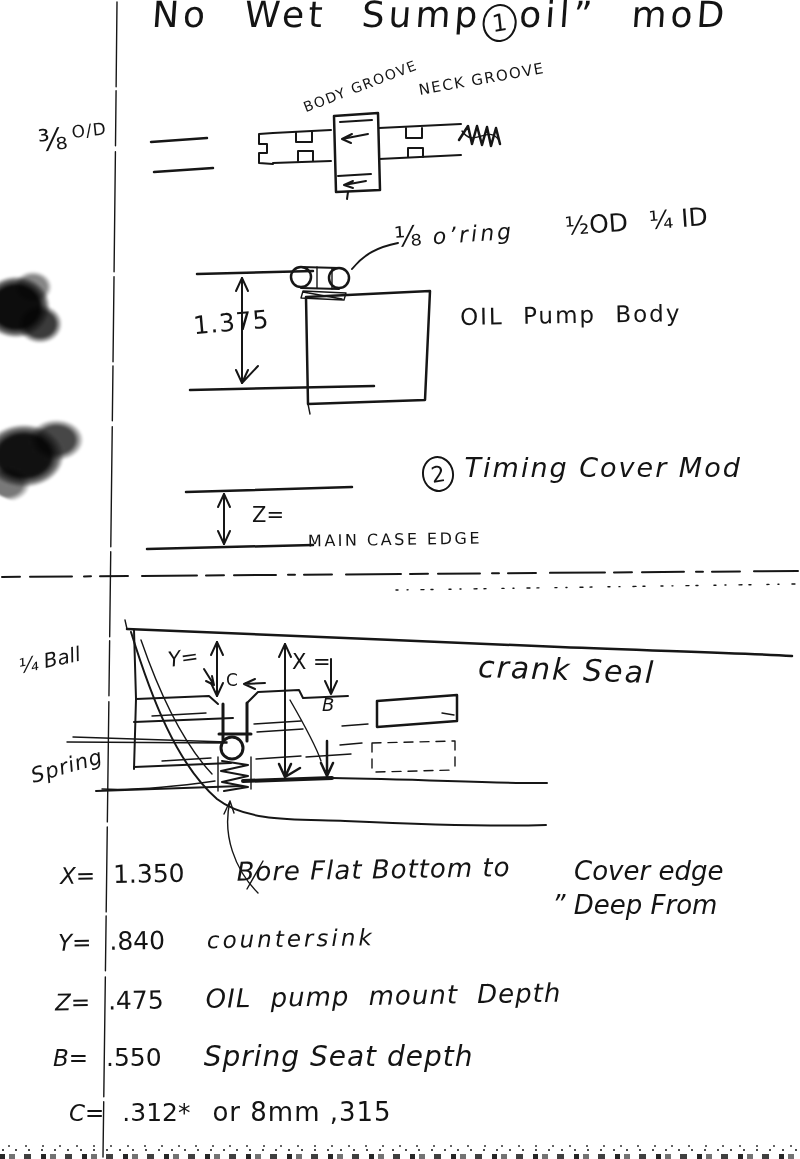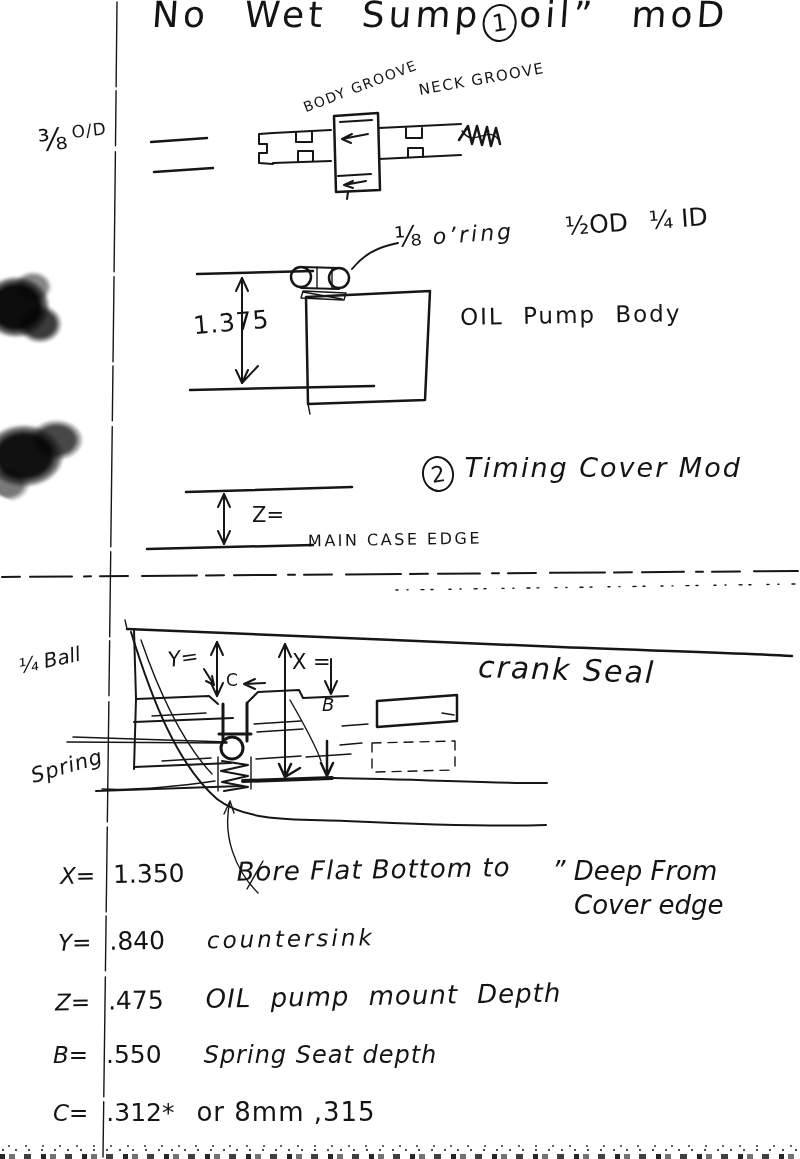--- a/index.html
+++ b/index.html
@@ -179,43 +179,43 @@
   <div class="txt hw it" style="left:322px;top:694px;font-size:18px;">B</div>
   <div class="txt hw it" style="left:478px;top:652px;font-size:30px;letter-spacing:2px;transform:rotate(2deg);">crank Seal</div>
   <div class="txt hw it" style="left:30px;top:754px;font-size:21px;transform:rotate(-16deg);letter-spacing:1px;">Spring</div>
 
   <div class="txt hw note-row" style="left:60px;top:856px;transform:rotate(-1deg);">
     <span class="note-label it">X=</span>
     <span class="note-value">1.350</span>
     <span class="note-desc" style="margin-left:44px;font-size:26px;">Bore Flat Bottom to</span>
   </div>
   <div class="txt hw it" style="left:552px;top:854px;font-size:26px;line-height:34px;">
+    <div style="margin-left:22px;">Cover edge</div>
     <div>” Deep From</div>
-    <div style="margin-left:22px;">Cover edge</div>
   </div>
 
   <div class="txt hw note-row" style="left:58px;top:925px;transform:rotate(-1deg);">
     <span class="note-label it">Y=</span>
     <span class="note-value">.840</span>
     <span class="note-desc" style="letter-spacing:3px;font-size:23px;">countersink</span>
   </div>
 
   <div class="txt hw note-row" style="left:55px;top:982px;transform:rotate(-1deg);">
     <span class="note-label it">Z=</span>
     <span class="note-value">.475</span>
     <span class="note-desc" style="font-size:26px;word-spacing:10px;">OIL pump mount Depth</span>
   </div>
 
   <div class="txt hw note-row" style="left:53px;top:1040px;">
     <span class="note-label it">B=</span>
     <span class="note-value">.550</span>
-    <span class="note-desc" style="font-size:24px;letter-spacing:1px;">Spring Seat depth</span>
-  </div>
-
-  <div class="txt hw note-row" style="left:53px;top:1097px;">
+    <span class="note-desc" style="font-size:28px;letter-spacing:1px;">Spring Seat depth</span>
+  </div>
+
+  <div class="txt hw note-row" style="left:69px;top:1097px;">
     <span class="note-label it">C=</span>
     <span class="note-value">.312*</span>
     <span class="note-desc" style="margin-left:14px;font-size:26px;font-style:normal;">or 8mm ,315</span>
   </div>
 
   <div class="smudge" style="left:-22px;top:262px;width:100px;height:100px;">
     <div class="core" style="background:
       radial-gradient(ellipse 42% 38% at 38% 45%, rgba(5,5,5,.97) 0 55%, rgba(20,20,20,.65) 70%, transparent 82%),
       radial-gradient(ellipse 30% 26% at 62% 62%, rgba(10,10,10,.8) 0 50%, transparent 75%),
       radial-gradient(ellipse 24% 20% at 55% 25%, rgba(15,15,15,.5) 0 55%, transparent 80%);

